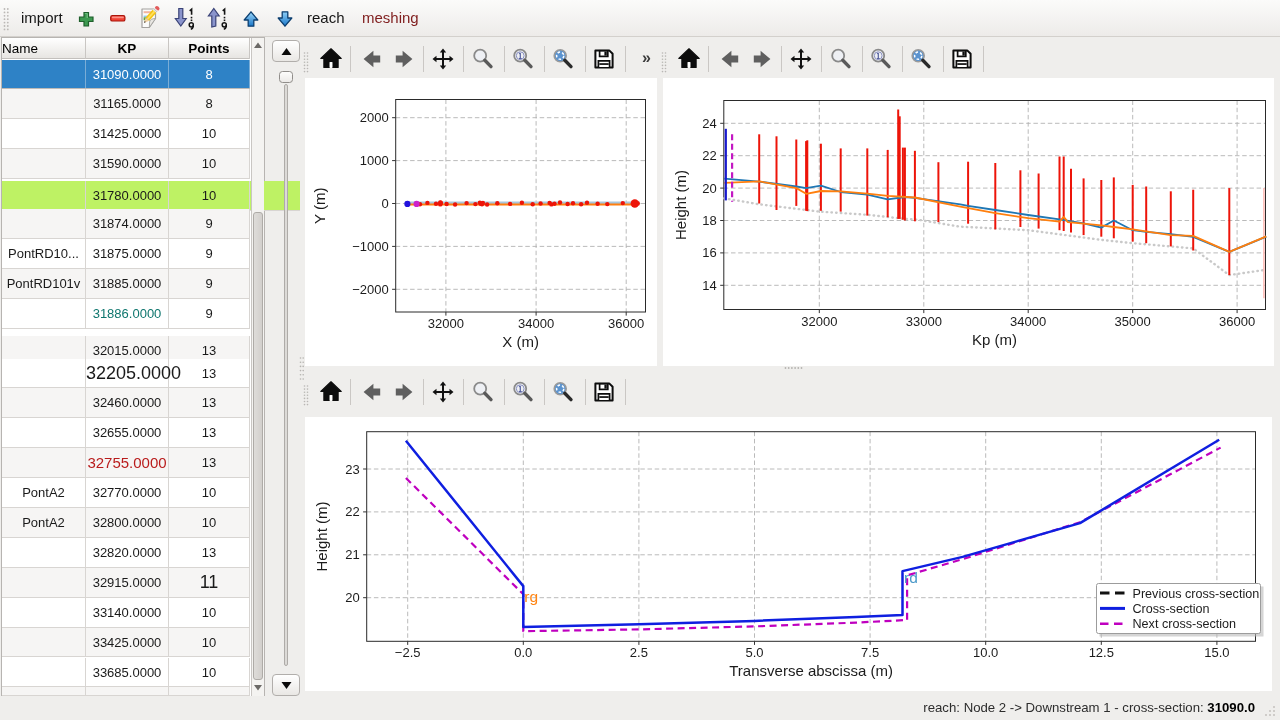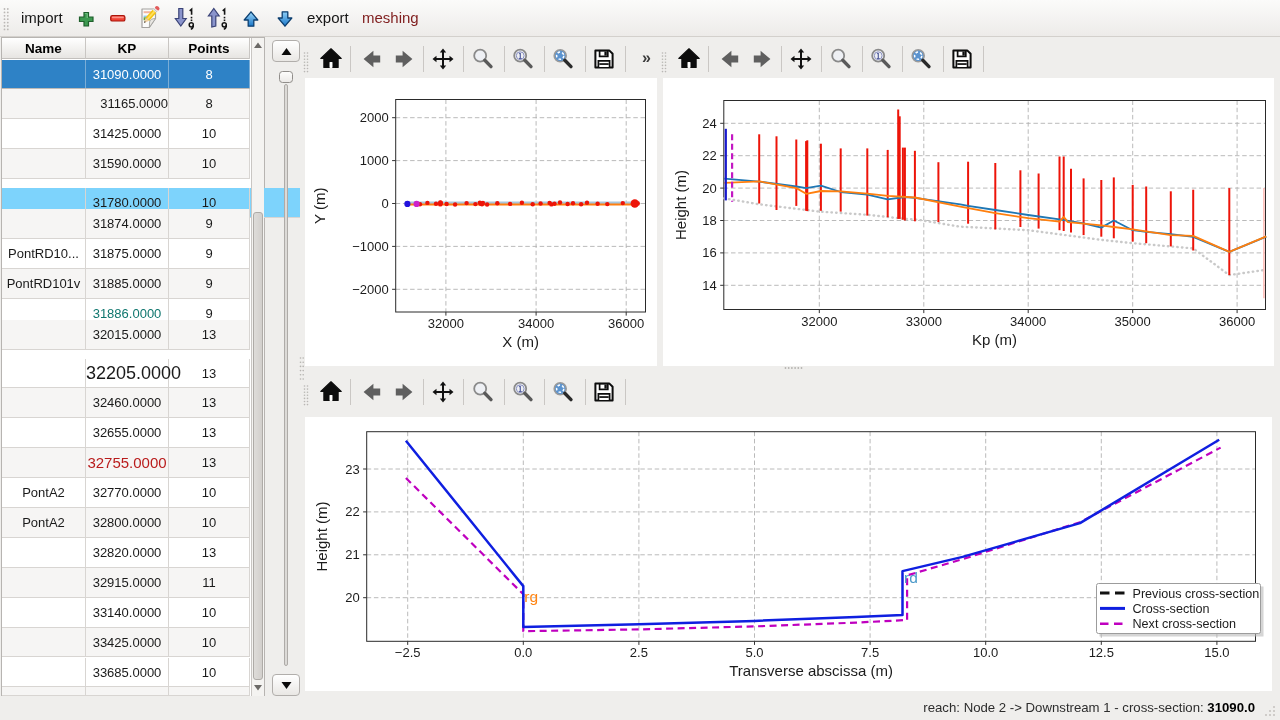--- a/index.html
+++ b/index.html
@@ -73,48 +73,48 @@
     </svg>
 <svg style="position:absolute;left:277px;top:10px" width="16" height="18" viewBox="0 0 16 18">
       <defs>
         <linearGradient id="bd" x1="0" y1="0" x2="0" y2="1">
           <stop offset="0" stop-color="#8ed0f8"></stop>
           <stop offset="1" stop-color="#1976c8"></stop>
         </linearGradient>
       </defs>
       <path d="M5.2 1.8 h5.6 v6.2 h4 l-6.8 8.2 -6.8 -8.2 h4 z" fill="url(#bd)" stroke="#0c3f70" stroke-width="1.3" stroke-linejoin="round"></path>
     </svg>
-<div class="abs" style="left:307px;top:9px;font-size:15px;color:#161616">export</div>
+<div class="abs" style="left:307px;top:9px;font-size:15px;color:#161616">reach</div>
 <div class="abs" style="left:362px;top:9px;font-size:15px;color:#7f1d1d">meshing</div>
 <div class="abs" style="left:1px;top:37px;width:264px;height:660px;background:#fff;border:1px solid #b7b4b1;box-sizing:border-box"></div>
 <div class="abs" style="left:2px;top:38px;width:248px;height:21px;background:linear-gradient(#ffffff,#e7e5e2);border-bottom:1px solid #c3c0bd;box-sizing:border-box"></div>
-<div class="abs" style="left:2px;top:38px;width:84px;height:21px;border-right:1px solid #c9c6c3;box-sizing:border-box;text-align:center;font-weight:bold;font-size:13.5px;color:#000;line-height:21px">Name</div>
+<div class="abs" style="left:2px;top:38px;width:84px;height:21px;border-right:1px solid #c9c6c3;box-sizing:border-box;font-weight:normal;font-size:13.5px;color:#000;line-height:21px">Name</div>
 <div class="abs" style="left:86px;top:38px;width:83px;height:21px;border-right:1px solid #c9c6c3;box-sizing:border-box;text-align:center;font-weight:bold;font-size:13.5px;color:#000;line-height:21px">KP</div>
 <div class="abs" style="left:169px;top:38px;width:81px;height:21px;border-right:1px solid #c9c6c3;box-sizing:border-box;text-align:center;font-weight:bold;font-size:13.5px;color:#000;line-height:21px">Points</div>
 <div class="abs" style="left:2px;top:59.5px;width:248px;height:29.9px;background:#2e82c6;border-bottom:1px solid #bcbab7;box-sizing:border-box">
 <div class="abs" style="left:0;top:0;width:84px;height:100%;border-right:1px solid #7aadd6;box-sizing:border-box;text-align:center;font-size:13px;color:#ffffff;line-height:29.9px;white-space:nowrap;overflow:hidden"></div>
 <div class="abs" style="left:84px;top:0;width:83px;height:100%;border-right:1px solid #7aadd6;box-sizing:border-box;text-align:center;font-size:13px;color:#ffffff;line-height:29.9px">31090.0000</div>
 <div class="abs" style="left:167px;top:0;width:81px;height:100%;border-right:1px solid #7aadd6;box-sizing:border-box;text-align:center;font-size:13px;color:#ffffff;line-height:29.9px">8</div>
 </div>
 <div class="abs" style="left:2px;top:89.4px;width:248px;height:29.9px;background:#f6f5f4;border-bottom:1px solid #d8d5d2;box-sizing:border-box">
 <div class="abs" style="left:0;top:0;width:84px;height:100%;border-right:1px solid #d8d5d2;box-sizing:border-box;text-align:center;font-size:13px;color:#1a1a1a;line-height:29.9px;white-space:nowrap;overflow:hidden"></div>
-<div class="abs" style="left:84px;top:0;width:83px;height:100%;border-right:1px solid #d8d5d2;box-sizing:border-box;text-align:right;font-size:13px;color:#1a1a1a;line-height:29.9px">31165.0000</div>
+<div class="abs" style="left:84px;top:0;width:83px;height:100%;border-right:1px solid #d8d5d2;box-sizing:border-box;text-align:center;font-size:13px;color:#1a1a1a;line-height:29.9px">31165.0000</div>
 <div class="abs" style="left:167px;top:0;width:81px;height:100%;border-right:1px solid #d8d5d2;box-sizing:border-box;text-align:center;font-size:13px;color:#1a1a1a;line-height:29.9px">8</div>
 </div>
 <div class="abs" style="left:2px;top:119.3px;width:248px;height:29.9px;background:#ffffff;border-bottom:1px solid #d8d5d2;box-sizing:border-box">
 <div class="abs" style="left:0;top:0;width:84px;height:100%;border-right:1px solid #d8d5d2;box-sizing:border-box;text-align:center;font-size:13px;color:#1a1a1a;line-height:29.9px;white-space:nowrap;overflow:hidden"></div>
 <div class="abs" style="left:84px;top:0;width:83px;height:100%;border-right:1px solid #d8d5d2;box-sizing:border-box;text-align:center;font-size:13px;color:#1a1a1a;line-height:29.9px">31425.0000</div>
 <div class="abs" style="left:167px;top:0;width:81px;height:100%;border-right:1px solid #d8d5d2;box-sizing:border-box;text-align:center;font-size:13px;color:#1a1a1a;line-height:29.9px">10</div>
 </div>
 <div class="abs" style="left:2px;top:149.2px;width:248px;height:29.9px;background:#f6f5f4;border-bottom:1px solid #d8d5d2;box-sizing:border-box">
 <div class="abs" style="left:0;top:0;width:84px;height:100%;border-right:1px solid #d8d5d2;box-sizing:border-box;text-align:center;font-size:13px;color:#1a1a1a;line-height:29.9px;white-space:nowrap;overflow:hidden"></div>
 <div class="abs" style="left:84px;top:0;width:83px;height:100%;border-right:1px solid #d8d5d2;box-sizing:border-box;text-align:center;font-size:13px;color:#1a1a1a;line-height:29.9px">31590.0000</div>
 <div class="abs" style="left:167px;top:0;width:81px;height:100%;border-right:1px solid #d8d5d2;box-sizing:border-box;text-align:center;font-size:13px;color:#1a1a1a;line-height:29.9px">10</div>
 </div>
-<div class="abs" style="left:2px;top:188px;width:298px;height:29.9px;background:#7dd3fc;border-bottom:1px solid #d8d5d2;box-sizing:border-box">
+<div class="abs" style="left:2px;top:181px;width:298px;height:29.9px;background:#bef264;border-bottom:1px solid #d8d5d2;box-sizing:border-box">
 <div class="abs" style="left:0;top:0;width:84px;height:100%;border-right:1px solid #d8d5d2;box-sizing:border-box;text-align:center;font-size:13px;color:#1a1a1a;line-height:29.9px;white-space:nowrap;overflow:hidden"></div>
 <div class="abs" style="left:84px;top:0;width:83px;height:100%;border-right:1px solid #d8d5d2;box-sizing:border-box;text-align:center;font-size:13px;color:#1a1a1a;line-height:29.9px">31780.0000</div>
 <div class="abs" style="left:167px;top:0;width:81px;height:100%;border-right:1px solid #d8d5d2;box-sizing:border-box;text-align:center;font-size:13px;color:#1a1a1a;line-height:29.9px">10</div>
 </div>
 <div class="abs" style="left:2px;top:209.0px;width:248px;height:29.9px;background:#f6f5f4;border-bottom:1px solid #d8d5d2;box-sizing:border-box">
 <div class="abs" style="left:0;top:0;width:84px;height:100%;border-right:1px solid #d8d5d2;box-sizing:border-box;text-align:center;font-size:13px;color:#1a1a1a;line-height:29.9px;white-space:nowrap;overflow:hidden"></div>
 <div class="abs" style="left:84px;top:0;width:83px;height:100%;border-right:1px solid #d8d5d2;box-sizing:border-box;text-align:center;font-size:13px;color:#1a1a1a;line-height:29.9px">31874.0000</div>
 <div class="abs" style="left:167px;top:0;width:81px;height:100%;border-right:1px solid #d8d5d2;box-sizing:border-box;text-align:center;font-size:13px;color:#1a1a1a;line-height:29.9px">9</div>
 </div>
 <div class="abs" style="left:2px;top:238.9px;width:248px;height:29.9px;background:#ffffff;border-bottom:1px solid #d8d5d2;box-sizing:border-box">
@@ -125,21 +125,21 @@
 <div class="abs" style="left:2px;top:268.8px;width:248px;height:29.9px;background:#f6f5f4;border-bottom:1px solid #d8d5d2;box-sizing:border-box">
 <div class="abs" style="left:0;top:0;width:84px;height:100%;border-right:1px solid #d8d5d2;box-sizing:border-box;text-align:center;font-size:13px;color:#1a1a1a;line-height:29.9px;white-space:nowrap;overflow:hidden">PontRD101v</div>
 <div class="abs" style="left:84px;top:0;width:83px;height:100%;border-right:1px solid #d8d5d2;box-sizing:border-box;text-align:center;font-size:13px;color:#1a1a1a;line-height:29.9px">31885.0000</div>
 <div class="abs" style="left:167px;top:0;width:81px;height:100%;border-right:1px solid #d8d5d2;box-sizing:border-box;text-align:center;font-size:13px;color:#1a1a1a;line-height:29.9px">9</div>
 </div>
 <div class="abs" style="left:2px;top:298.7px;width:248px;height:29.9px;background:#ffffff;border-bottom:1px solid #d8d5d2;box-sizing:border-box">
 <div class="abs" style="left:0;top:0;width:84px;height:100%;border-right:1px solid #d8d5d2;box-sizing:border-box;text-align:center;font-size:13px;color:#1a1a1a;line-height:29.9px;white-space:nowrap;overflow:hidden"></div>
 <div class="abs" style="left:84px;top:0;width:83px;height:100%;border-right:1px solid #d8d5d2;box-sizing:border-box;text-align:center;font-size:13px;color:#0f766e;line-height:29.9px">31886.0000</div>
 <div class="abs" style="left:167px;top:0;width:81px;height:100%;border-right:1px solid #d8d5d2;box-sizing:border-box;text-align:center;font-size:13px;color:#1a1a1a;line-height:29.9px">9</div>
 </div>
-<div class="abs" style="left:2px;top:320px;width:248px;height:29.9px;background:#f6f5f4;border-bottom:1px solid #d8d5d2;box-sizing:border-box">
+<div class="abs" style="left:2px;top:336px;width:248px;height:29.9px;background:#f6f5f4;border-bottom:1px solid #d8d5d2;box-sizing:border-box">
 <div class="abs" style="left:0;top:0;width:84px;height:100%;border-right:1px solid #d8d5d2;box-sizing:border-box;text-align:center;font-size:13px;color:#1a1a1a;line-height:29.9px;white-space:nowrap;overflow:hidden"></div>
 <div class="abs" style="left:84px;top:0;width:83px;height:100%;border-right:1px solid #d8d5d2;box-sizing:border-box;text-align:center;font-size:13px;color:#1a1a1a;line-height:29.9px">32015.0000</div>
 <div class="abs" style="left:167px;top:0;width:81px;height:100%;border-right:1px solid #d8d5d2;box-sizing:border-box;text-align:center;font-size:13px;color:#1a1a1a;line-height:29.9px">13</div>
 </div>
 <div class="abs" style="left:2px;top:358.5px;width:248px;height:29.9px;background:#ffffff;border-bottom:1px solid #d8d5d2;box-sizing:border-box">
 <div class="abs" style="left:0;top:0;width:84px;height:100%;border-right:1px solid #d8d5d2;box-sizing:border-box;text-align:center;font-size:13px;color:#1a1a1a;line-height:29.9px;white-space:nowrap;overflow:hidden"></div>
 <div class="abs" style="left:84px;top:0;width:83px;height:100%;border-right:1px solid #d8d5d2;box-sizing:border-box;text-align:center;font-size:18px;color:#1a1a1a;line-height:29.9px">32205.0000</div>
 <div class="abs" style="left:167px;top:0;width:81px;height:100%;border-right:1px solid #d8d5d2;box-sizing:border-box;text-align:center;font-size:13px;color:#1a1a1a;line-height:29.9px">13</div>
 </div>
 <div class="abs" style="left:2px;top:388.4px;width:248px;height:29.9px;background:#f6f5f4;border-bottom:1px solid #d8d5d2;box-sizing:border-box">
@@ -168,21 +168,21 @@
 <div class="abs" style="left:167px;top:0;width:81px;height:100%;border-right:1px solid #d8d5d2;box-sizing:border-box;text-align:center;font-size:13px;color:#1a1a1a;line-height:29.9px">10</div>
 </div>
 <div class="abs" style="left:2px;top:537.9px;width:248px;height:29.9px;background:#ffffff;border-bottom:1px solid #d8d5d2;box-sizing:border-box">
 <div class="abs" style="left:0;top:0;width:84px;height:100%;border-right:1px solid #d8d5d2;box-sizing:border-box;text-align:center;font-size:13px;color:#1a1a1a;line-height:29.9px;white-space:nowrap;overflow:hidden"></div>
 <div class="abs" style="left:84px;top:0;width:83px;height:100%;border-right:1px solid #d8d5d2;box-sizing:border-box;text-align:center;font-size:13px;color:#1a1a1a;line-height:29.9px">32820.0000</div>
 <div class="abs" style="left:167px;top:0;width:81px;height:100%;border-right:1px solid #d8d5d2;box-sizing:border-box;text-align:center;font-size:13px;color:#1a1a1a;line-height:29.9px">13</div>
 </div>
 <div class="abs" style="left:2px;top:567.8px;width:248px;height:29.9px;background:#f6f5f4;border-bottom:1px solid #d8d5d2;box-sizing:border-box">
 <div class="abs" style="left:0;top:0;width:84px;height:100%;border-right:1px solid #d8d5d2;box-sizing:border-box;text-align:center;font-size:13px;color:#1a1a1a;line-height:29.9px;white-space:nowrap;overflow:hidden"></div>
 <div class="abs" style="left:84px;top:0;width:83px;height:100%;border-right:1px solid #d8d5d2;box-sizing:border-box;text-align:center;font-size:13px;color:#1a1a1a;line-height:29.9px">32915.0000</div>
-<div class="abs" style="left:167px;top:0;width:81px;height:100%;border-right:1px solid #d8d5d2;box-sizing:border-box;text-align:center;font-size:13px;color:#1a1a1a;line-height:29.9px">11</div>
+<div class="abs" style="left:167px;top:0;width:81px;height:100%;border-right:1px solid #d8d5d2;box-sizing:border-box;text-align:center;font-size:18px;color:#1a1a1a;line-height:29.9px">11</div>
 </div>
 <div class="abs" style="left:2px;top:597.7px;width:248px;height:29.9px;background:#ffffff;border-bottom:1px solid #d8d5d2;box-sizing:border-box">
 <div class="abs" style="left:0;top:0;width:84px;height:100%;border-right:1px solid #d8d5d2;box-sizing:border-box;text-align:center;font-size:13px;color:#1a1a1a;line-height:29.9px;white-space:nowrap;overflow:hidden"></div>
 <div class="abs" style="left:84px;top:0;width:83px;height:100%;border-right:1px solid #d8d5d2;box-sizing:border-box;text-align:center;font-size:13px;color:#1a1a1a;line-height:29.9px">33140.0000</div>
 <div class="abs" style="left:167px;top:0;width:81px;height:100%;border-right:1px solid #d8d5d2;box-sizing:border-box;text-align:center;font-size:13px;color:#1a1a1a;line-height:29.9px">10</div>
 </div>
 <div class="abs" style="left:2px;top:627.6px;width:248px;height:29.9px;background:#f6f5f4;border-bottom:1px solid #d8d5d2;box-sizing:border-box">
 <div class="abs" style="left:0;top:0;width:84px;height:100%;border-right:1px solid #d8d5d2;box-sizing:border-box;text-align:center;font-size:13px;color:#1a1a1a;line-height:29.9px;white-space:nowrap;overflow:hidden"></div>
 <div class="abs" style="left:84px;top:0;width:83px;height:100%;border-right:1px solid #d8d5d2;box-sizing:border-box;text-align:center;font-size:13px;color:#1a1a1a;line-height:29.9px">33425.0000</div>
 <div class="abs" style="left:167px;top:0;width:81px;height:100%;border-right:1px solid #d8d5d2;box-sizing:border-box;text-align:center;font-size:13px;color:#1a1a1a;line-height:29.9px">10</div>

